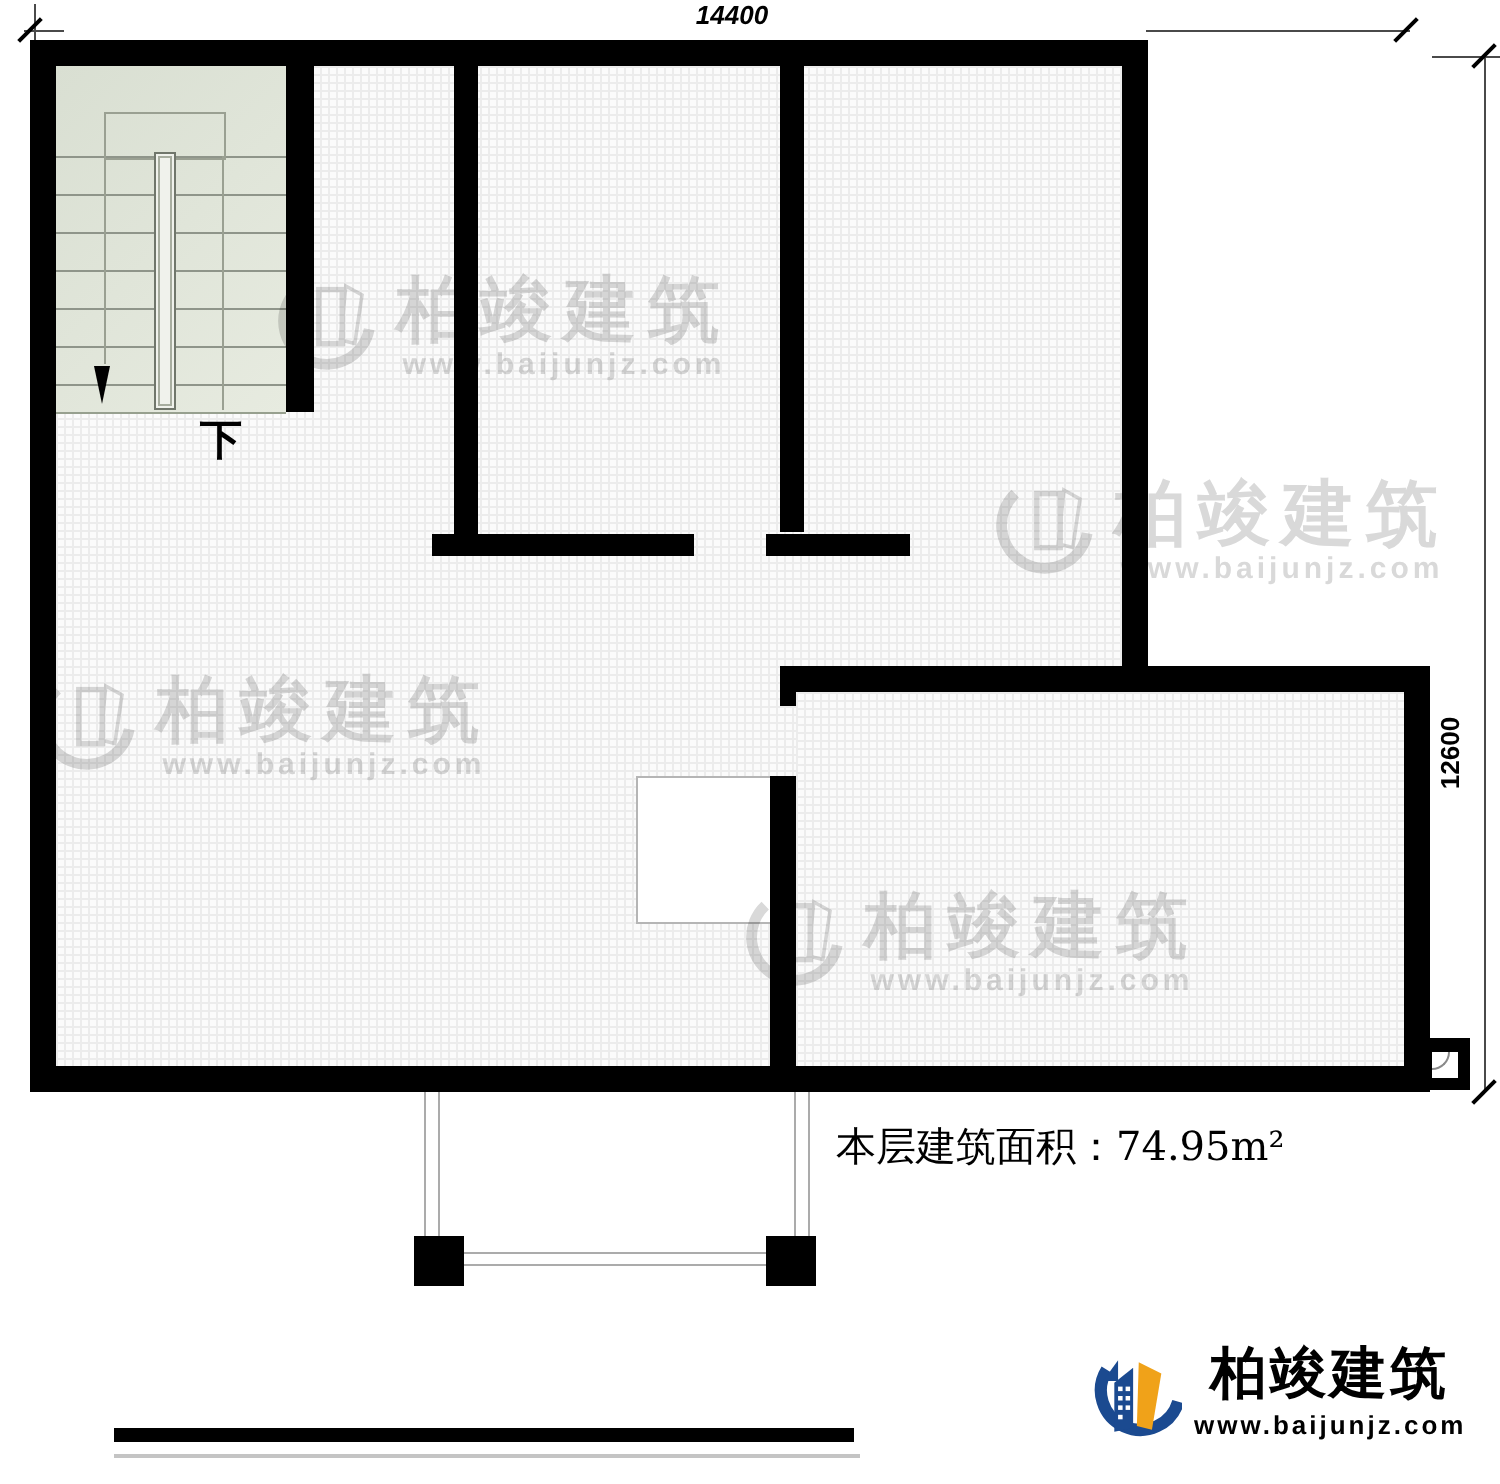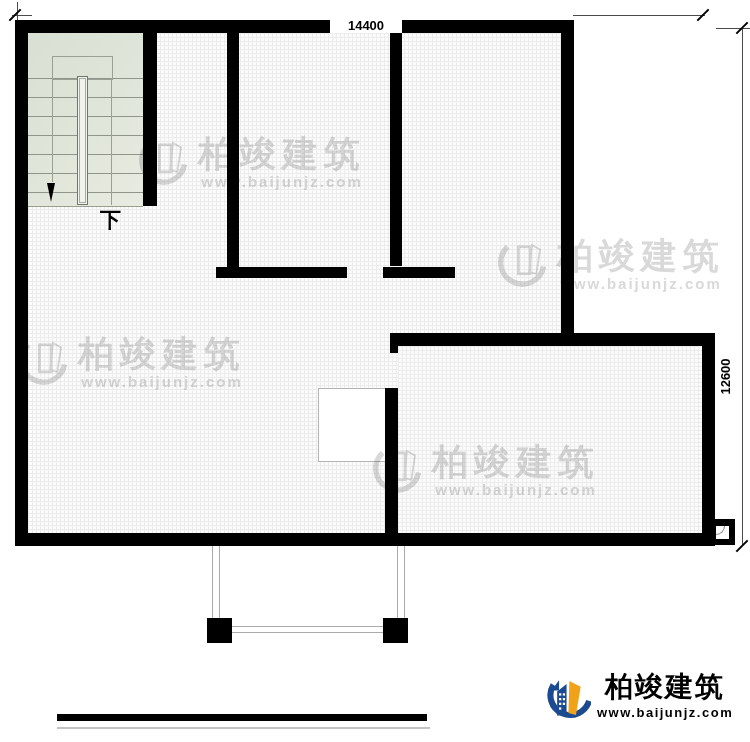--- a/index.html
+++ b/index.html
@@ -123,29 +123,30 @@
   <div class="thin-line" style="left:232px;top:626px;width:151px;height:1px;"></div>
   <div class="thin-line" style="left:232px;top:632px;width:151px;height:1px;"></div>
   <div class="column" style="left:207px;top:618px;"></div>
   <div class="column" style="left:383px;top:618px;"></div>
 
   <div class="dim-line" style="left:12px;top:15px;width:20px;height:1px;"></div>
   <div class="dim-line" style="left:573px;top:15px;width:132px;height:1px;"></div>
   <div class="dim-line" style="left:17px;top:2px;width:1px;height:18px;"></div>
   <div class="tick" style="left:7px;top:14px;"></div>
   <div class="tick" style="left:695px;top:14px;"></div>
-  <div class="dim-label" style="left:330px;top:18px;width:72px;">14400</div>
+  <div class="dim-label" style="left:330px;top:0;width:72px;font-style:italic;">14400</div>
 
   <div class="dim-line" style="left:742px;top:28px;width:1px;height:518px;"></div>
   <div class="dim-line" style="left:716px;top:28px;width:34px;height:1px;"></div>
   <div class="tick" style="left:734px;top:27px;"></div>
   <div class="tick" style="left:734px;top:545px;"></div>
   <div class="dim-label dim-label-v" style="left:695px;top:369px;width:60px;background:transparent;">12600</div>
 
 
+  <div class="floor-note">本层建筑面积：74.95m²</div>
 
   <div class="title-underline"></div>
   <div class="title-underline-thin"></div>
 
   <div class="brand">
     <span>
       <svg width="47" height="52" viewBox="0 0 50 54">
         <path d="M10 13 A21 21 0 1 0 48 30" fill="none" stroke="#1b4a90" stroke-width="6.5"></path>
         <polygon points="8,19 16,8 16,19" fill="#1b4a90"></polygon>
         <polygon points="14,20 14,46 24,44 24,12" fill="#1b4a90"></polygon>

